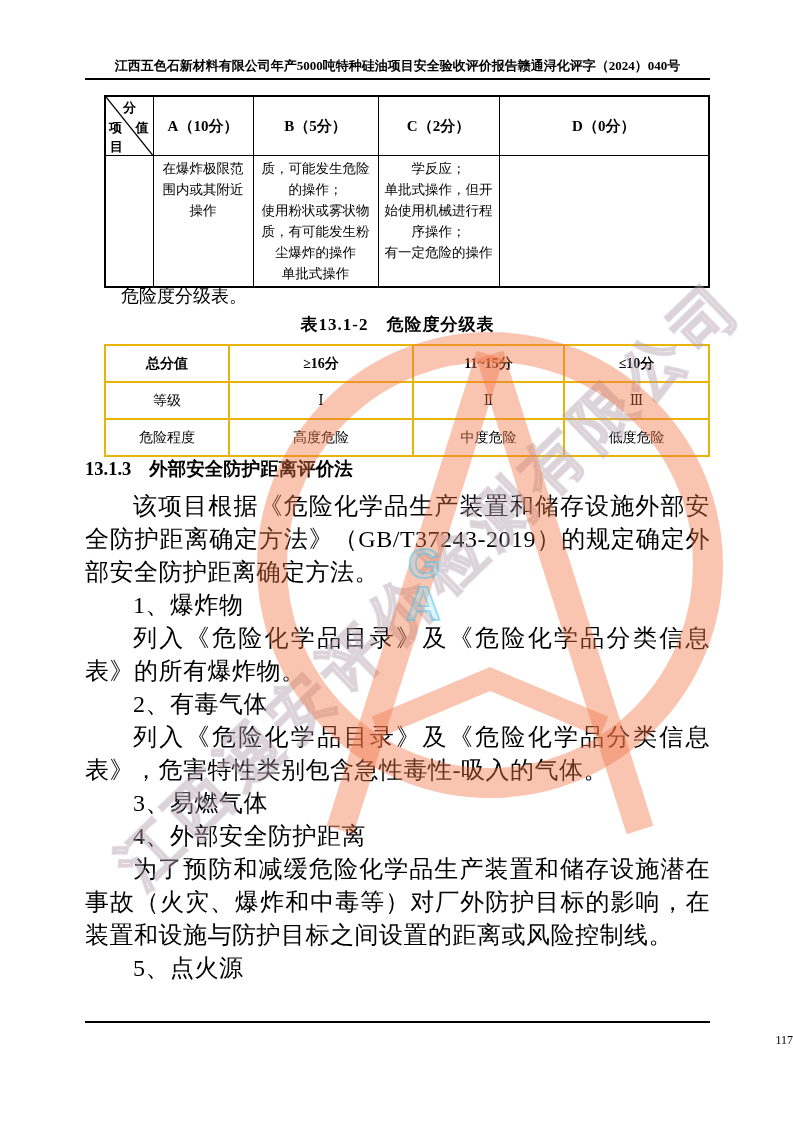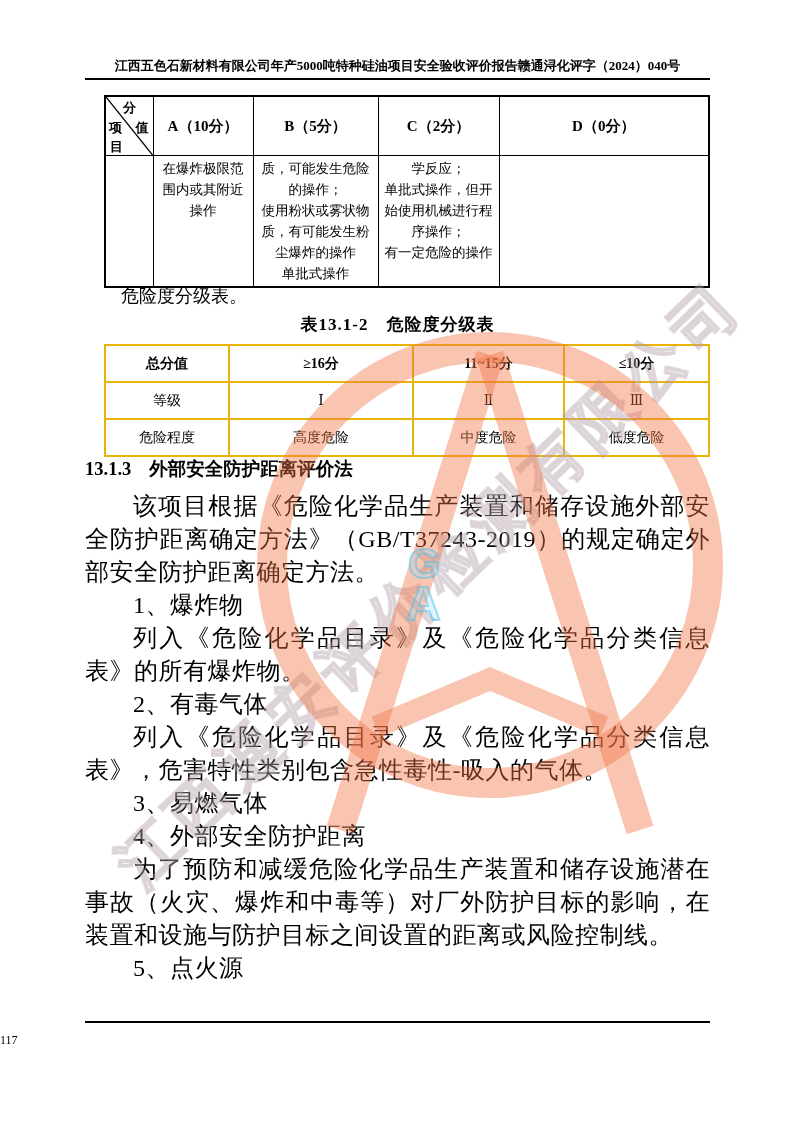--- a/index.html
+++ b/index.html
@@ -38,21 +38,21 @@
   .t2 td{border:2px solid #eab308;height:33px;text-align:center;vertical-align:middle;font-size:14px;}
   .t2 tr.hd td{font-weight:bold;}
   
   .section-heading{position:absolute;top:456px;left:85px;margin:0;font-size:18.5px;font-weight:bold;}
   .section-heading .num{margin-right:18px;font-family:"Liberation Serif",serif;}
   .content{position:absolute;top:490px;left:85px;width:625px;font-size:24px;line-height:33px;letter-spacing:0.5px;}
   .content p{margin:0;text-indent:2em;text-align:justify;}
   .content p.bold{font-weight:bold;}
   
   .footer-line{position:absolute;top:1021px;left:85px;width:625px;border-top:2px solid #000;}
-  .page-number{position:absolute;top:1033px;left:0;width:100%;text-align:left;font-size:12px;}
+  .page-number{position:absolute;top:1033px;left:0;width:100%;text-align:right;font-size:12px;}
   
   .wm{position:absolute;inset:0;pointer-events:none;z-index:6;}
   .wm-diag{
     position:absolute;left:98px;top:845px;transform:rotate(-44deg);transform-origin:0 0;
     font-family:"Liberation Sans","DejaVu Sans",sans-serif;font-weight:bold;
     font-size:62px;letter-spacing:8px;white-space:nowrap;
     color:rgba(185,165,175,0.14);-webkit-text-stroke:2px rgba(180,160,170,0.38);
   }
   .wm-logo{position:absolute;left:245px;top:315px;width:490px;height:540px;}
   .wm-red{

